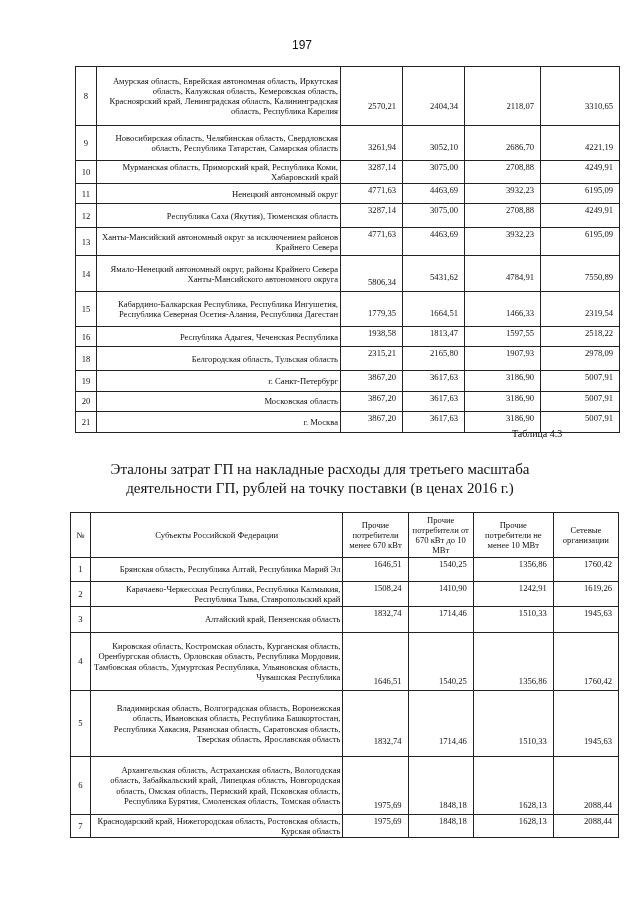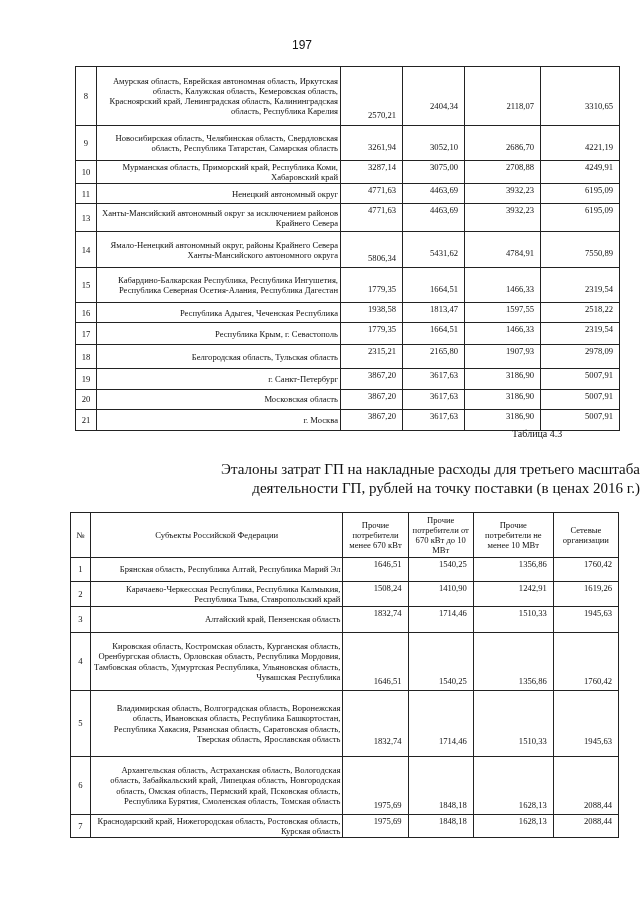--- a/index.html
+++ b/index.html
@@ -10,41 +10,41 @@
   table { border-collapse: collapse; position: absolute; table-layout: fixed; }
   td, th { border: 1px solid #222; font-size: 8.6px; line-height: 10.2px; padding: 0 2px; font-weight: normal; }
   .t1 { top: 66px; left: 75px; width: 544px; }
   .t2 { top: 512px; left: 89px; width: 530px; }
   .num { text-align: center; vertical-align: middle; }
   .subj { text-align: right; vertical-align: middle; }
   .val { text-align: right; padding-right: 6px; vertical-align: bottom; padding-bottom: 2px; }
   .val.top { vertical-align: top; padding-top: 1px; padding-bottom: 8px; }
   .hdr { text-align: center; vertical-align: middle; }
   .table-label { position: absolute; top: 428px; left: 512px; font-size: 10px; }
-  .title { position: absolute; top: 460px; left: 0; width: 640px; text-align: right; font-size: 15px; line-height: 19px; }
+  .title { position: absolute; top: 460px; left: 0; width: 640px; text-align: center; font-size: 15px; line-height: 19px; }
 </style>
 </head>
 <body>
 
 <div class="page-num">197</div>
 
 <table class="t1">
   <colgroup>
     <col style="width:21px">
       <col style="width:244px">
       <col style="width:62px">
       <col style="width:62px">
       <col style="width:76px">
       <col style="width:79px">
   </colgroup>
   <tbody>
     <tr style="height:59px">
       <td class="num">8</td>
       <td class="subj">Амурская область, Еврейская автономная область, Иркутская область, Калужская область, Кемеровская область, Красноярский край, Ленинградская область, Калининградская область, Республика Карелия</td>
-      <td class="val" style="padding-bottom:5px">2570,21</td>
+      <td class="val" style="padding-bottom:14px">2570,21</td>
       <td class="val" style="padding-bottom:14px">2404,34</td>
       <td class="val" style="padding-bottom:14px">2118,07</td>
       <td class="val" style="padding-bottom:14px">3310,65</td>
     </tr>
     <tr style="height:35px">
       <td class="num">9</td>
       <td class="subj">Новосибирская область, Челябинская область, Свердловская область, Республика Татарстан, Самарская область</td>
       <td class="val" style="padding-bottom:8px">3261,94</td>
       <td class="val" style="padding-bottom:8px">3052,10</td>
       <td class="val" style="padding-bottom:8px">2686,70</td>
@@ -59,20 +59,28 @@
       <td class="val top">4249,91</td>
     </tr>
     <tr style="height:20px">
       <td class="num">11</td>
       <td class="subj">Ненецкий автономный округ</td>
       <td class="val top">4771,63</td>
       <td class="val top">4463,69</td>
       <td class="val top">3932,23</td>
       <td class="val top">6195,09</td>
     </tr>
+    <tr style="height:24px">
+      <td class="num">12</td>
+      <td class="subj">Республика Саха (Якутия), Тюменская область</td>
+      <td class="val top">3287,14</td>
+      <td class="val top">3075,00</td>
+      <td class="val top">2708,88</td>
+      <td class="val top">4249,91</td>
+    </tr>
     <tr style="height:28px">
       <td class="num">13</td>
       <td class="subj">Ханты-Мансийский автономный округ за исключением районов Крайнего Севера</td>
       <td class="val top">4771,63</td>
       <td class="val top">4463,69</td>
       <td class="val top">3932,23</td>
       <td class="val top">6195,09</td>
     </tr>
     <tr style="height:36px">
       <td class="num">14</td>
@@ -90,28 +98,20 @@
       <td class="val" style="padding-bottom:8px">1466,33</td>
       <td class="val" style="padding-bottom:8px">2319,54</td>
     </tr>
     <tr style="height:20px">
       <td class="num">16</td>
       <td class="subj">Республика Адыгея, Чеченская Республика</td>
       <td class="val top">1938,58</td>
       <td class="val top">1813,47</td>
       <td class="val top">1597,55</td>
       <td class="val top">2518,22</td>
-    </tr>
-    <tr style="height:22px">
-      <td class="num">17</td>
-      <td class="subj">Республика Крым, г. Севастополь</td>
-      <td class="val top">1779,35</td>
-      <td class="val top">1664,51</td>
-      <td class="val top">1466,33</td>
-      <td class="val top">2319,54</td>
     </tr>
     <tr style="height:24px">
       <td class="num">18</td>
       <td class="subj">Белгородская область, Тульская область</td>
       <td class="val top">2315,21</td>
       <td class="val top">2165,80</td>
       <td class="val top">1907,93</td>
       <td class="val top">2978,09</td>
     </tr>
     <tr style="height:20px">

